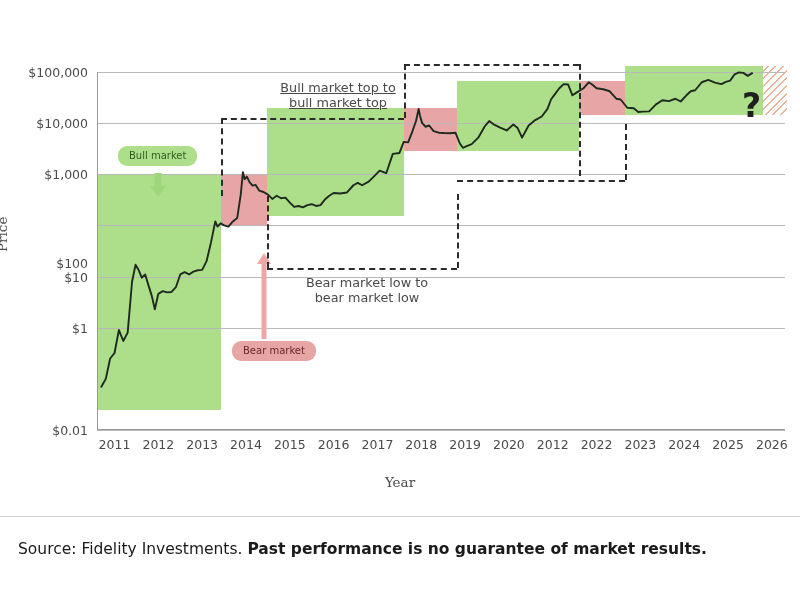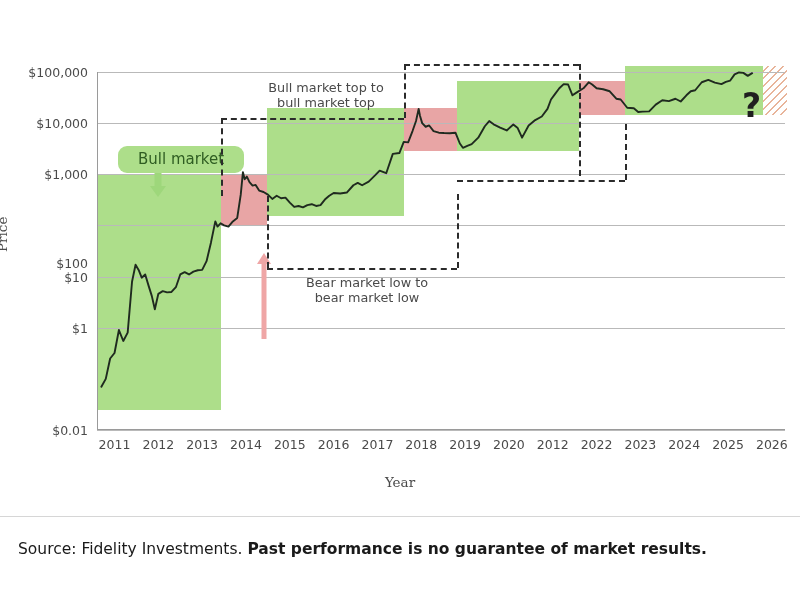--- a/index.html
+++ b/index.html
@@ -43,22 +43,22 @@
   svg.series{position:absolute; left:0; top:0; overflow:visible;}
   svg.series path{fill:none; stroke:#1f2a1f; stroke-width:1.9;
      stroke-linejoin:round; stroke-linecap:round;}
 
   
   .dashline{position:absolute;}
   .dash-h{border-top:2.4px dashed #2b2b2b; height:0;}
   .dash-v{border-left:2.4px dashed #2b2b2b; width:0;}
 
   
-  .pill{position:absolute; border-radius:9px; padding:4px 20px 5px;
-     font-size:15px; white-space:nowrap;}
+  .pill{position:absolute; border-radius:9px; padding:4px 11px 5px;
+     font-size:10px; white-space:nowrap;}
   .pill.bull{background:#ADDE8A; color:#2f5d22;}
   .pill.bear{background:#E8A5A5; color:#6d2626;}
 
   .arrow{position:absolute;}
   .arrow .stem{position:absolute; left:50%; transform:translateX(-50%);}
   .arrow .head{position:absolute; left:50%; transform:translateX(-50%); width:0; height:0;}
   .arrow.down .stem{top:0; width:7px; background:#9ED77B;}
   .arrow.down .head{bottom:0; border-left:8px solid transparent; border-right:8px solid transparent;
      border-top:11px solid #9ED77B;}
   .arrow.up .stem{bottom:0; width:5px; background:#EFA6A6;}
@@ -135,26 +135,27 @@
 
   <div class="y-axis-title">Price</div>
   <div class="x-axis-title">Year</div>
 
   <div class="pill bull" style="left:118px; top:146px;">Bull market</div>
   <div class="arrow down" style="left:149px; top:173px; width:18px; height:24px;">
     <div class="stem" style="height:14px;"></div>
       <div class="head"></div>
   </div>
 
+  <div class="pill bear" style="left:232px; top:341px;">Bear market</div>
   <div class="arrow up" style="left:256px; top:253px; width:16px; height:86px;">
     <div class="head"></div>
       <div class="stem" style="height:76px;"></div>
   </div>
 
-  <div class="cycle-text" style="left:236px; top:80px; width:180px;">
+  <div class="cycle-text" style="left:248px; top:80px; width:180px;text-decoration:underline;">
     <div>Bull market top to</div>
     <div>bull market top</div>
   </div>
   <div class="cycle-text" style="left:272px; top:275px; width:190px;">
     <div>Bear market low to</div>
     <div>bear market low</div>
   </div>
 
   <div class="qmark" style="left:742px; top:86px;">?</div>
 

